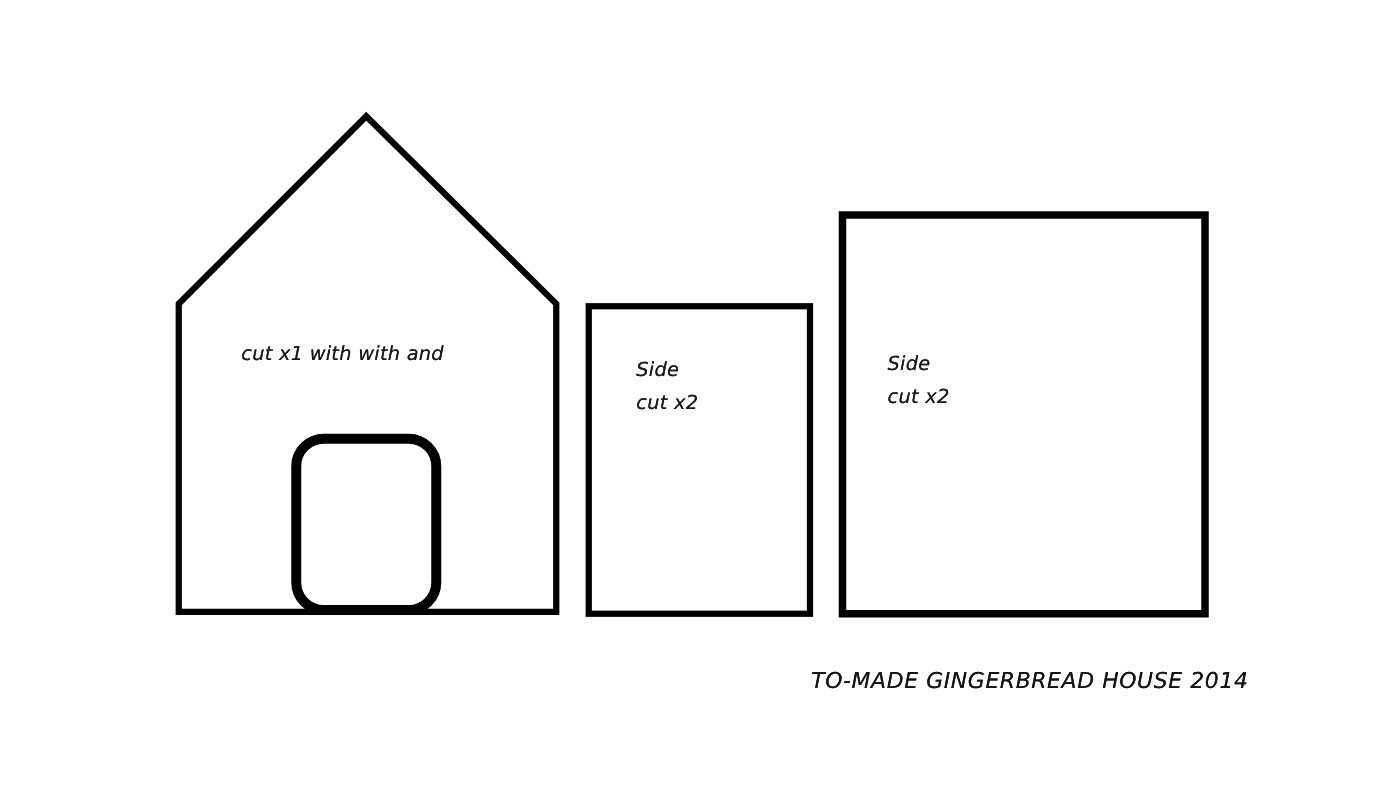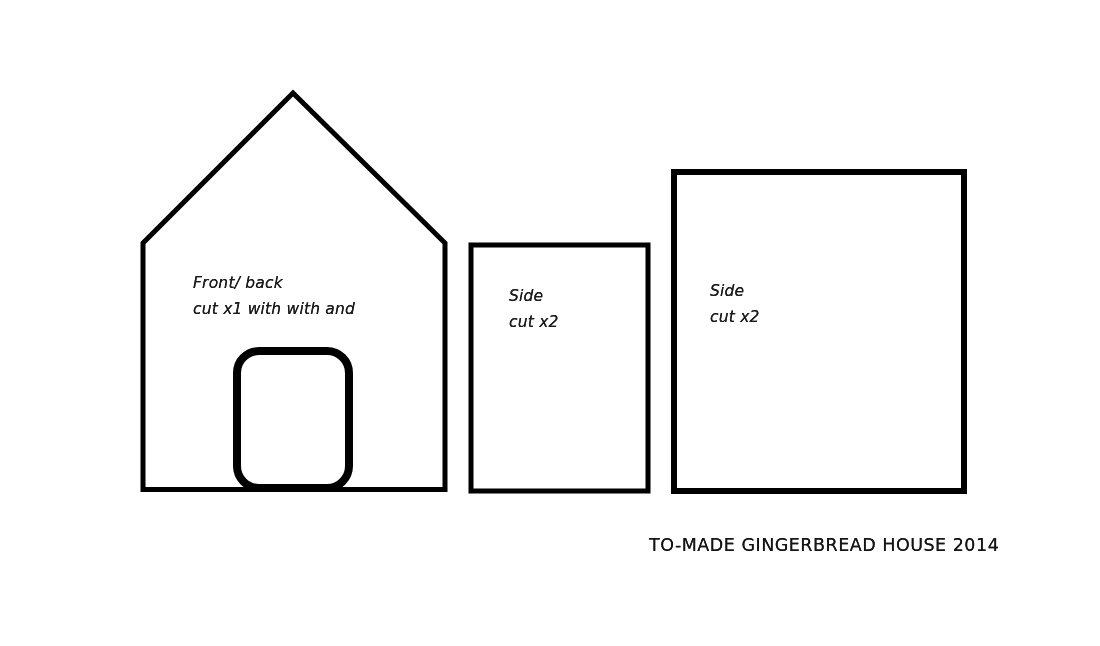--- a/index.html
+++ b/index.html
@@ -30,20 +30,21 @@
     text-shadow: 0 0 0.4px #1b1b1b;
     white-space: nowrap;
   }
   .label-front-back { left: 193px; top: 270px; }
   .label-side       { left: 509px; top: 283px; }
   .label-roof       { left: 710px; top: 278px; }
   .footer-caption {
     position: absolute;
     left: 649px;
     top: 535px;
+    font-style: italic;
     font-size: 17.5px;
     letter-spacing: 0.5px;
     color: #151515;
     text-shadow: 0 0 0.5px #151515;
     white-space: nowrap;
   }
 </style>
 </head>
 <body>
 
@@ -54,21 +55,20 @@
     <polygon points="143,243 293,93 445,243 445,489.5 143,489.5" fill="none" stroke="#000000" stroke-width="5" stroke-linejoin="miter"></polygon>
 
     <rect x="237" y="351" width="112" height="137" rx="22" ry="22" fill="none" stroke="#000000" stroke-width="8"></rect>
 
     <rect x="471" y="245" width="177" height="246" fill="none" stroke="#000000" stroke-width="5"></rect>
 
     <rect x="674" y="172" width="290" height="319" fill="none" stroke="#000000" stroke-width="6"></rect>
   </svg>
 
   <div class="piece-label label-front-back">
-    <div>Front/ back</div>
     <div>cut x1 with with and</div>
   </div>
 
   <div class="piece-label label-side">
     <div>Side</div>
     <div>cut x2</div>
   </div>
 
   <div class="piece-label label-roof">
     <div>Side</div>

